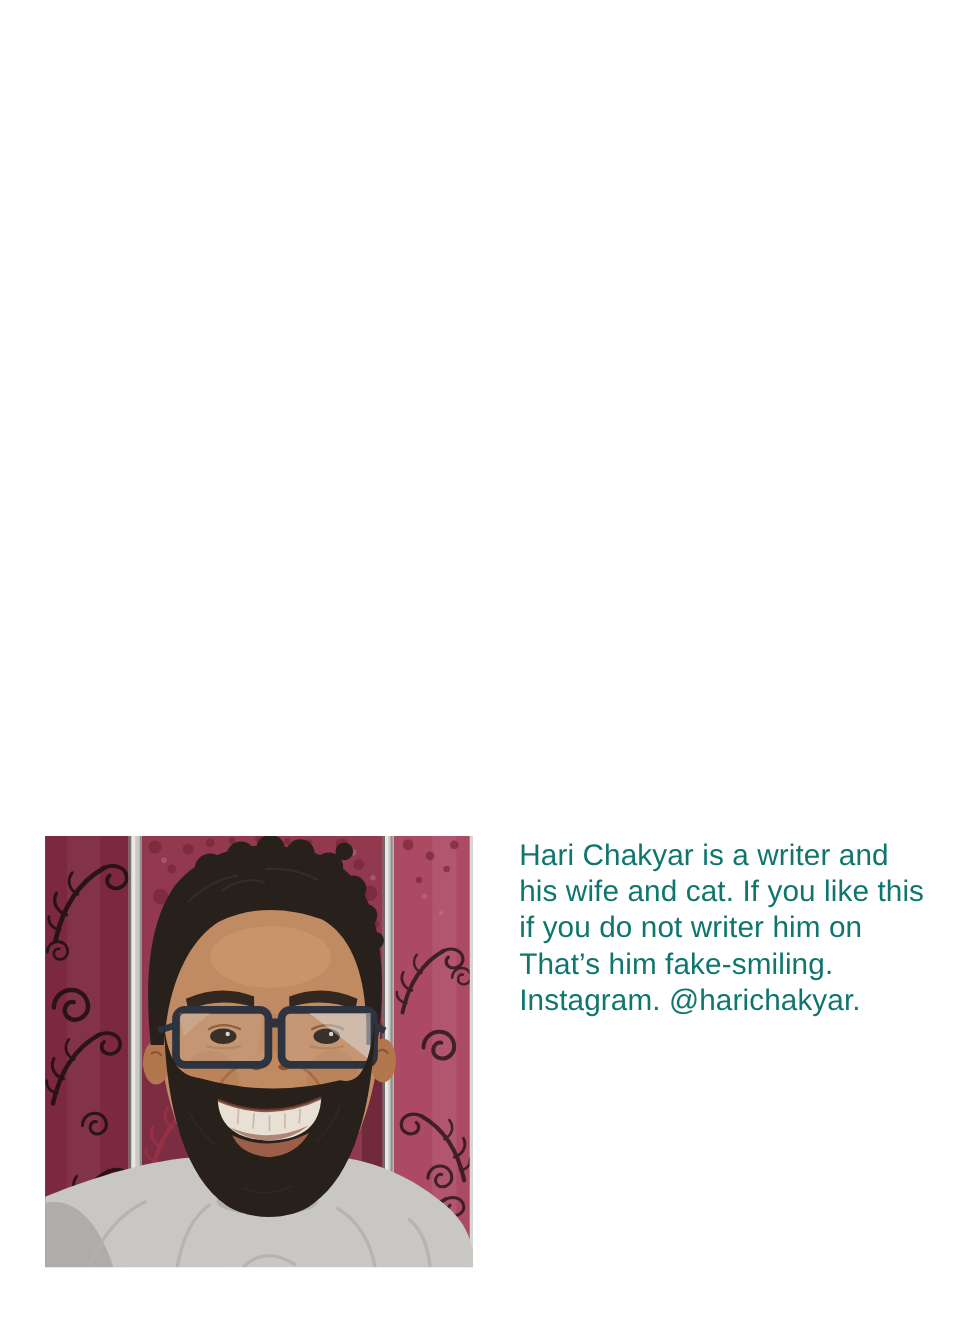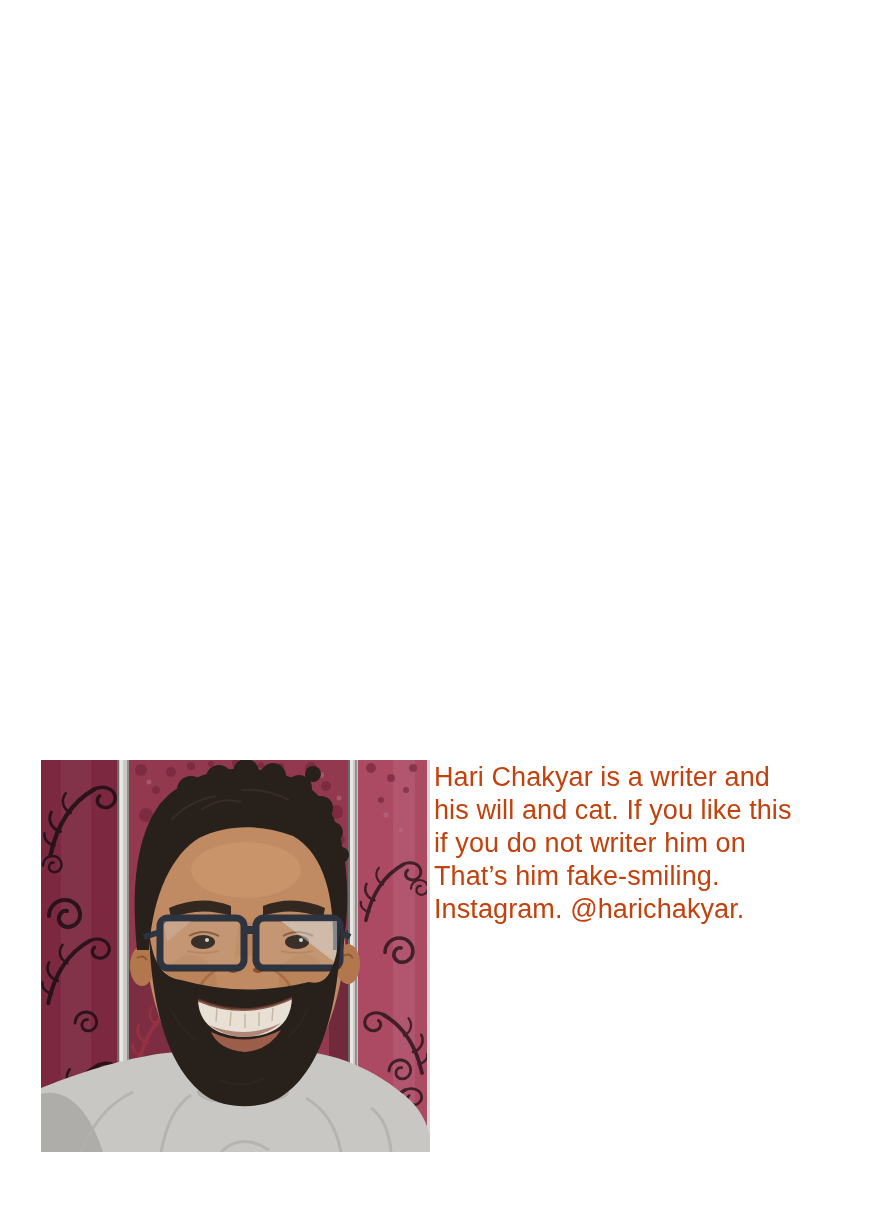--- a/index.html
+++ b/index.html
@@ -15,27 +15,27 @@
   .photo-wrap {
     position: absolute;
     left: 41px;
     top: 760px;
     width: 389px;
     height: 392px;
   }
   .photo-wrap svg { display: block; width: 389px; height: 392px; }
   .bio {
     position: absolute;
-    left: 434px;
+    left: 472px;
     top: 761px;
     width: 400px;
     font-size: 27px;
     line-height: 33px;
     letter-spacing: 0.1px;
-    color: #c2410c;
+    color: #0f766e;
   }
   .bio .line { white-space: pre; }
 </style>
 </head>
 <body>
 
 <div class="page">
 
   <div class="photo-wrap">
     <svg viewBox="0 0 389 392" xmlns="http://www.w3.org/2000/svg">
@@ -239,19 +239,19 @@
           </g>
           <path d="M168 265 Q 204 280 240 263 Q 224 276 204 277 Q 182 276 168 265 Z" fill="#8a4a3a" opacity="0.6"></path>
           <path d="M170 272 Q 204 288 240 270 Q 228 290 204 292 Q 178 290 170 272 Z" fill="#b06a50" opacity="0.85"></path>
         </g>
       </g>
     </svg>
   </div>
 
   <div class="bio">
     <div class="line">Hari Chakyar is a writer and</div>
-    <div class="line">his will and cat. If you like this</div>
+    <div class="line">his wife and cat. If you like this</div>
     <div class="line">if you do not writer him on</div>
     <div class="line">That’s him fake-smiling.</div>
     <div class="line">Instagram. @harichakyar.</div>
   </div>
 
 </div>
 
 </body></html>

